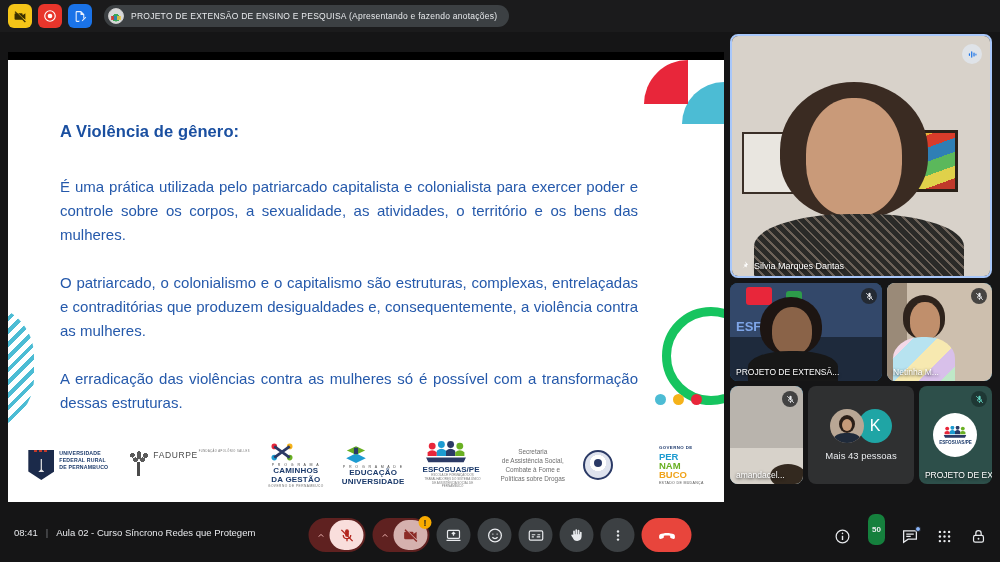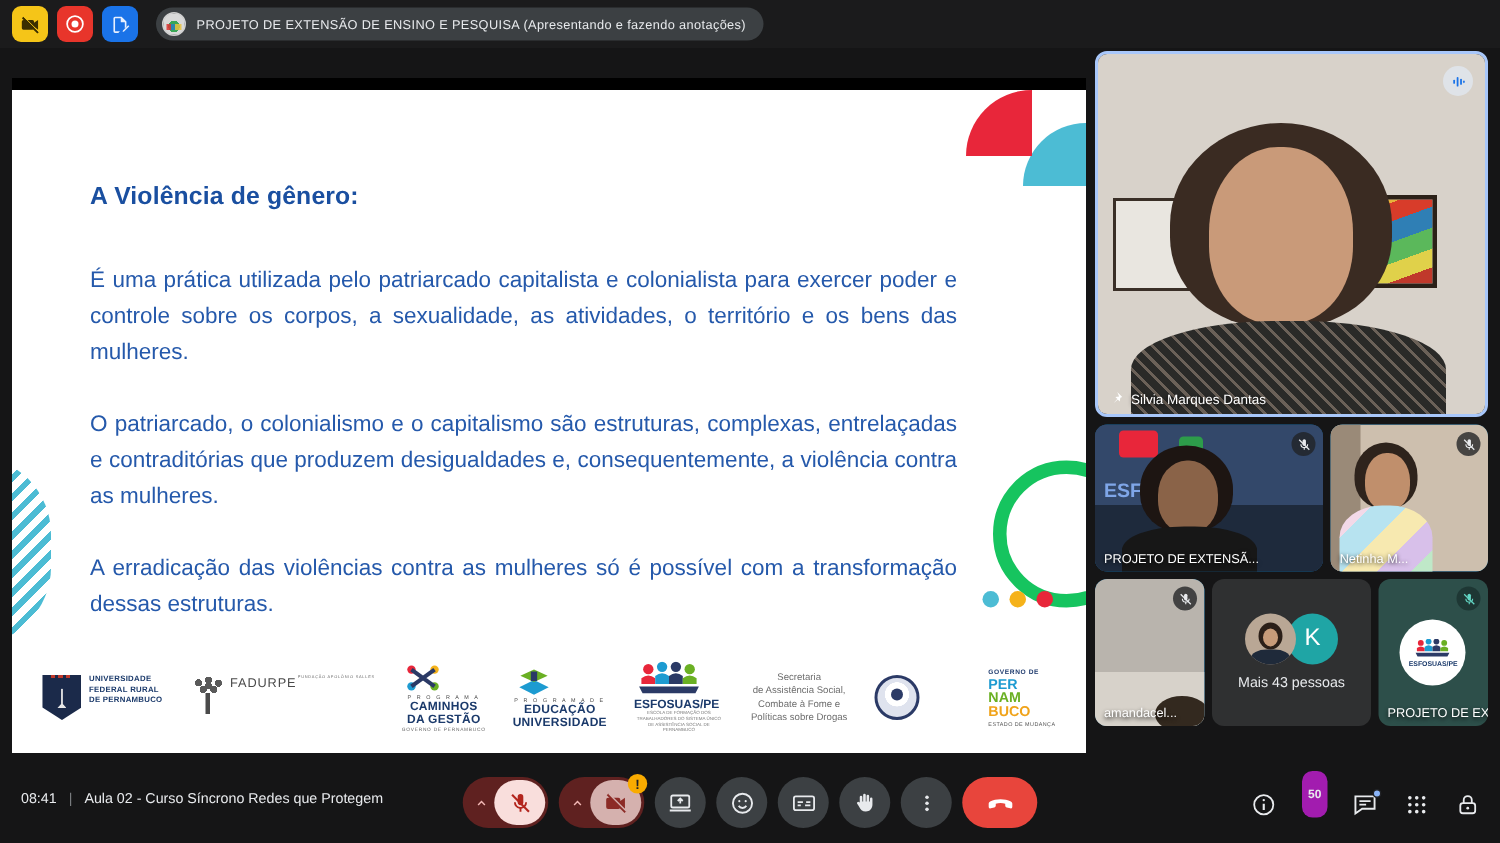--- a/index.html
+++ b/index.html
@@ -223,21 +223,21 @@
     background:#f9ab00; color:#202124; font-size:9px; font-weight:bold;
     display:flex; align-items:center; justify-content:center;
   }
   .hangup { width: 50px; height: 34px; border-radius: 17px; background:#e8453c;
     display:flex; align-items:center; justify-content:center; cursor:pointer; flex:none; }
   #right-icons { position:absolute; right: 12px; top: 16px; display:flex; align-items:center; gap: 14px; }
   .ri { position:relative; cursor:pointer; display:flex; align-items:center; justify-content:center;
     width:20px; height:20px; }
   .ri-badge {
     position:absolute; left: 2px; top: -12px; min-width: 17px; height: 31px; border-radius: 7px;
-    background:#a21caf; color:#e8eaed; font-size: 8px;
+    background:#15803d; color:#e8eaed; font-size: 8px;
     display:flex; align-items:center; justify-content:center; padding: 0 3px; font-weight: bold;
   }
   .blue-dot { position:absolute; right: -1px; top: 0px; width: 6px; height: 6px;
     border-radius:50%; background:#8ab4f8; border:1px solid #202124; }
 </style>
 </head>
 <body>
 
 <div id="app">
 

